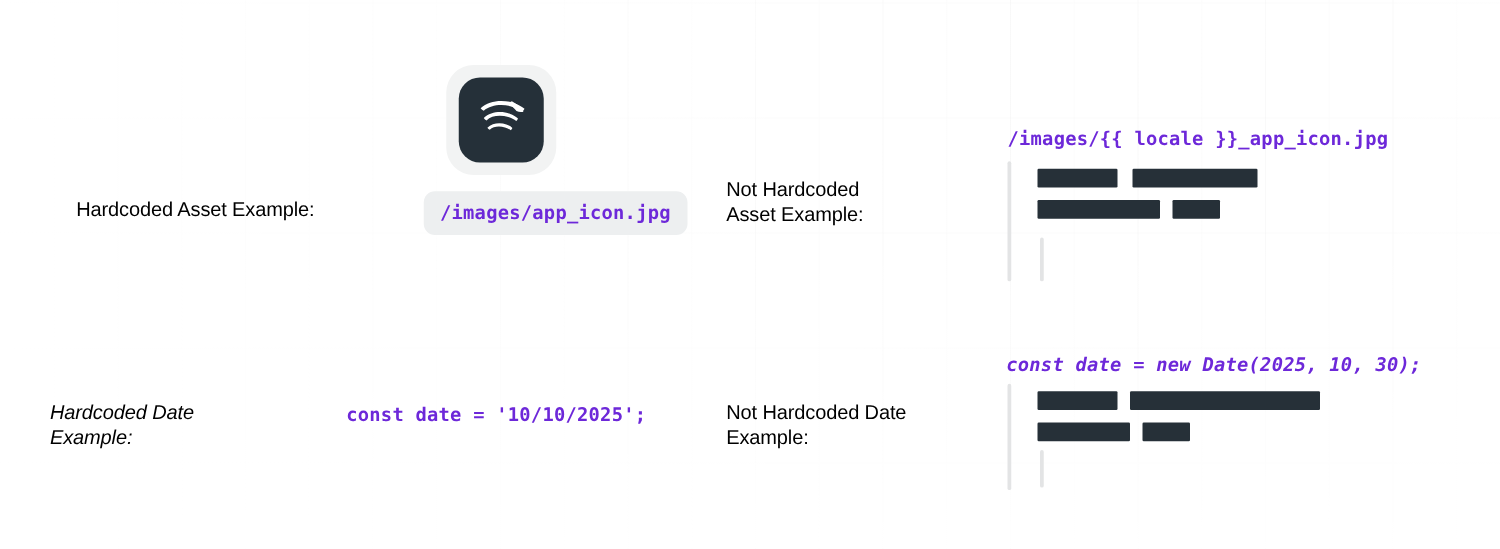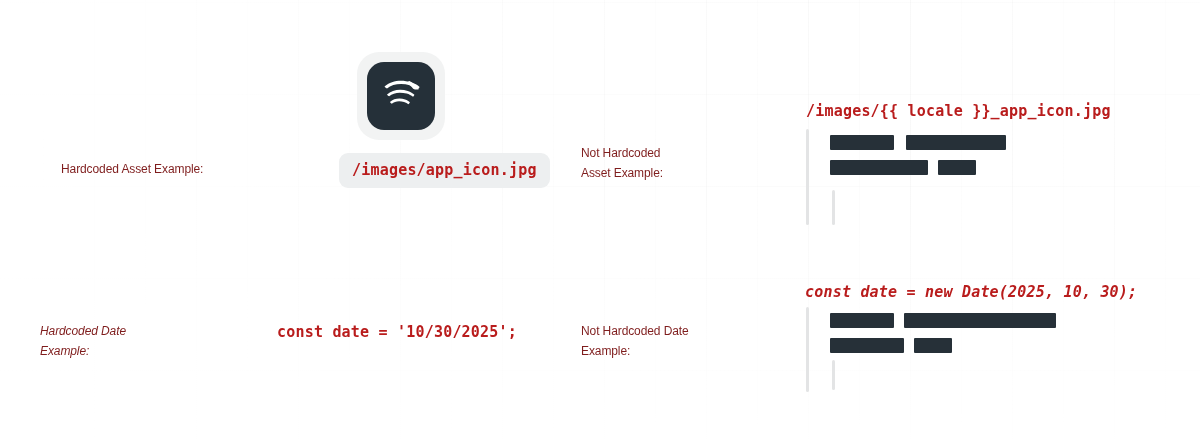--- a/index.html
+++ b/index.html
@@ -70,38 +70,38 @@
     border-radius: 17px;
     background: #253039;
     display: flex;
     align-items: center;
     justify-content: center;
   }
 
   
   .label {
     position: absolute;
-    font-size: 12px;
+    font-size: 16px;
     line-height: 20px;
-    color: #7f1d1d;
+    color: #000000;
     letter-spacing: -0.1px;
     white-space: pre-line;
   }
   #label-hardcoded-asset { left: 40px; top: 159px; margin-left: 21px; }
   #label-not-hardcoded-asset { left: 581px; top: 143px; }
   #label-hardcoded-date { left: 40px; top: 321px; font-style: italic; }
   #label-not-hardcoded-date { left: 581px; top: 321px; }
 
   
   .code {
     position: absolute;
     font-family: "DejaVu Sans Mono", "Liberation Mono", monospace;
     font-size: 15px;
     font-weight: bold;
-    color: #b91c1c;
+    color: #6d28d9;
     letter-spacing: 0.2px;
     white-space: pre;
   }
   #code-asset-pill {
     left: 295px;
     top: 153px;
     padding: 8px 13px 9px 13px;
     border-radius: 9px;
     background: #edeff0;
     margin-left: 44px;
@@ -193,21 +193,21 @@
     <div class="rail rail-short"></div>
     <div class="bar bar-r1a"></div>
     <div class="bar bar-r1b"></div>
     <div class="bar bar-r2a"></div>
     <div class="bar bar-r2b"></div>
   </div>
 
   <div class="label" id="label-hardcoded-date">Hardcoded Date
 Example:</div>
 
-  <div class="code" id="code-date-plain">const date = '10/30/2025';</div>
+  <div class="code" id="code-date-plain">const date = '10/10/2025';</div>
 
   <div class="label" id="label-not-hardcoded-date">Not Hardcoded Date
 Example:</div>
 
   <div class="code" id="code-date-template">const date = new Date(2025, 10, 30);</div>
 
   <div class="redact-group" id="redact-date">
     <div class="rail rail-long"></div>
     <div class="rail rail-short"></div>
     <div class="bar bar-r1a"></div>

